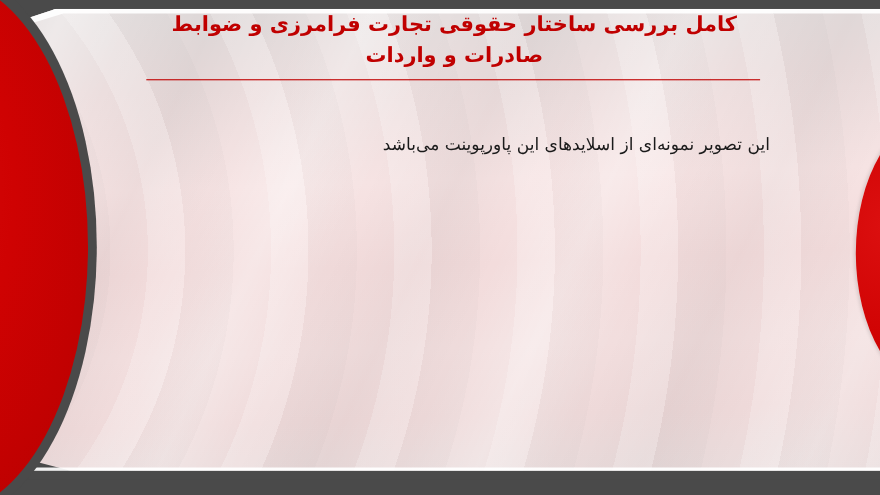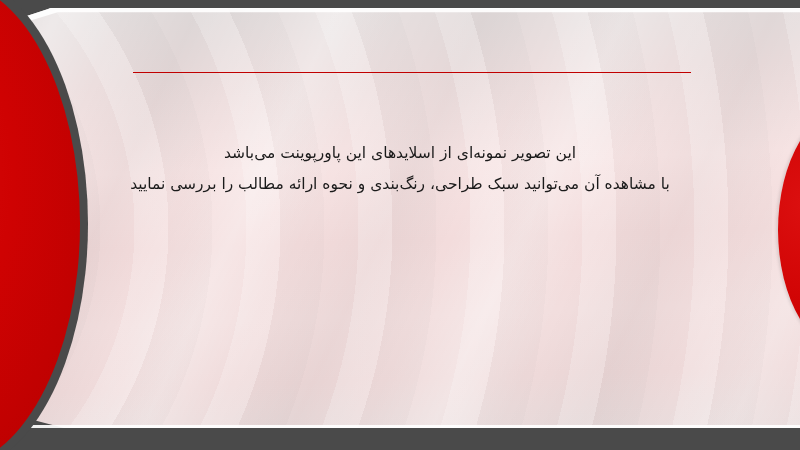--- a/index.html
+++ b/index.html
@@ -136,22 +136,21 @@
     width:558px; height:0;
     border-top:1.6px solid #c00000;
   }
 
   
   .body-block {
     position:absolute;
     left:100px; top:116px;
     width:600px;
     direction:rtl;
-    text-align:center;
-    margin-top:22px;
+    text-align:right;
   }
   .body-line {
     color:#1a1a1a;
     font-size:15.5px;
     line-height:31px;
     font-weight:400;
     white-space:nowrap;
   }
 </style>
 </head>
@@ -168,21 +167,24 @@
     </div>
   </div>
 
   <div class="bevel-top"></div>
   <div class="bevel-bottom"></div>
 
   <div class="ellipse-left-ring"></div>
   <div class="ellipse-left"></div>
   <div class="ellipse-right"></div>
 
+  <div class="title-block">
+    <div class="title-line">کامل بررسی ساختار حقوقی تجارت فرامرزی و ضوابط</div>
+    <div class="title-line">صادرات و واردات</div>
+  </div>
 
   <div class="title-rule"></div>
 
   <div class="body-block">
     <div class="body-line">این تصویر نمونه‌ای از اسلایدهای این پاورپوینت می‌باشد</div>
-    <div class="body-line">با مشاهده آن می‌توانید سبک طراحی، رنگ‌بندی و نحوه ارائه مطالب را بررسی نمایید</div>
   </div>
 
 </div>
 
 </body></html>

